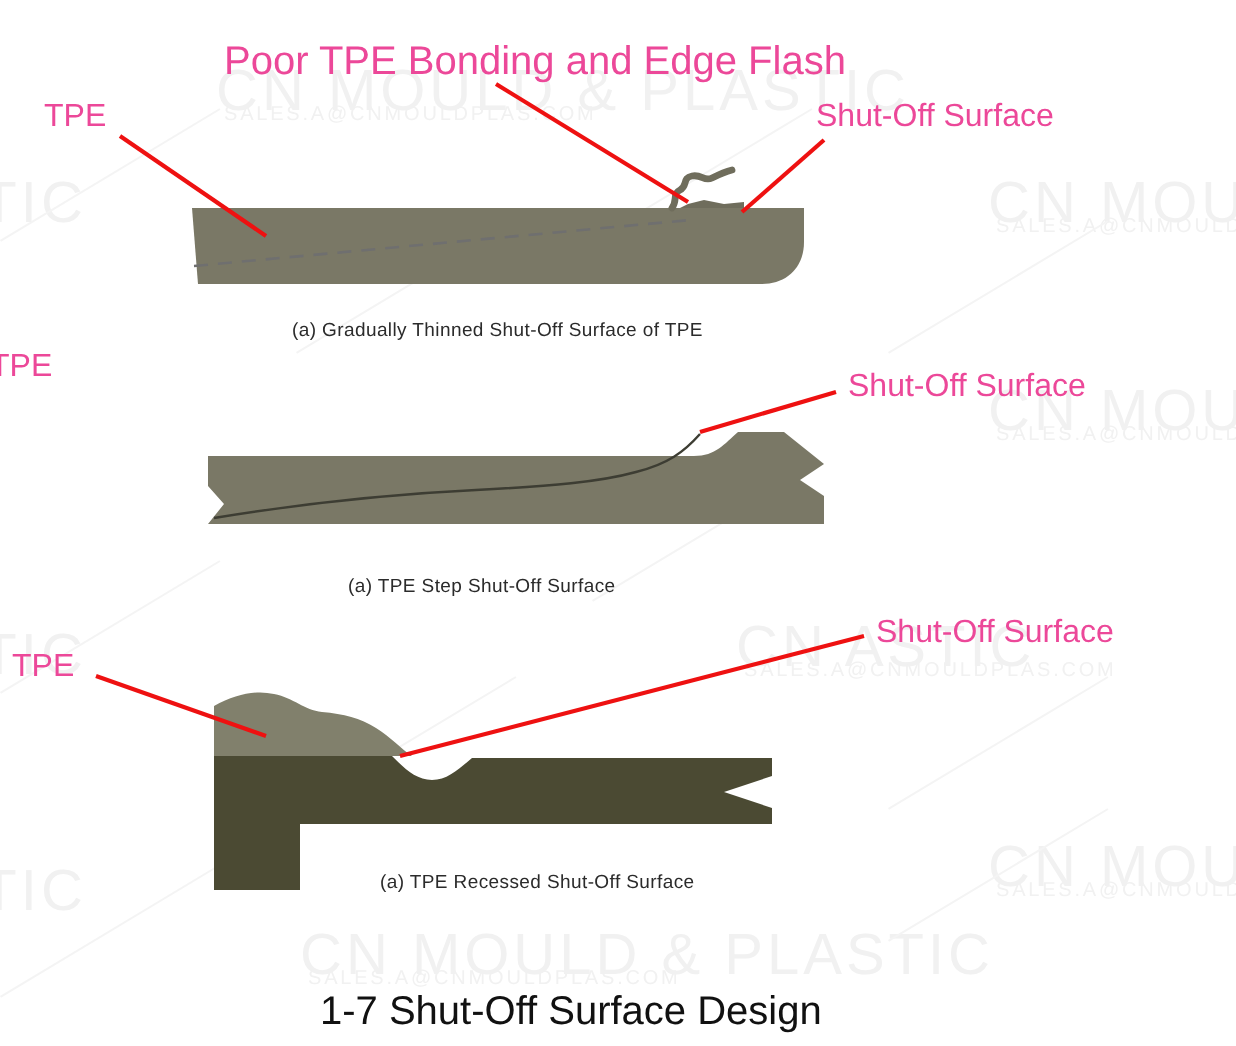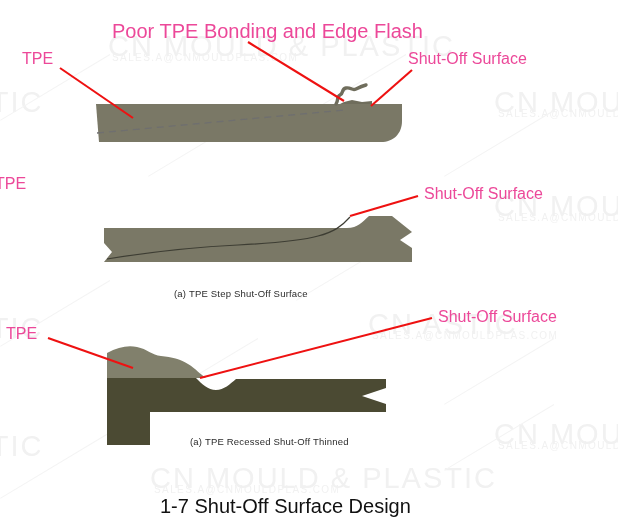--- a/index.html
+++ b/index.html
@@ -156,24 +156,25 @@
                Z" fill="#4b4a33"></path>
 
       <line x1="48" y1="338" x2="133" y2="368" stroke="#ee1111" stroke-width="2.1"></line>
       <line x1="432" y1="318" x2="200" y2="378" stroke="#ee1111" stroke-width="2.1"></line>
     </g>
   </svg>
 
   <div class="lbl head" style="left:112px; top:20px;">Poor TPE Bonding and Edge Flash</div>
   <div class="lbl side" style="left:22px;  top:50px;">TPE</div>
   <div class="lbl side" style="left:408px; top:50px;">Shut-Off Surface</div>
+  <div class="lbl caption" style="left:146px; top:160px;">(a)  Gradually Thinned Shut-Off Surface of TPE</div>
 
   <div class="lbl side" style="left:-5px;  top:175px;">TPE</div>
   <div class="lbl side" style="left:424px; top:185px;">Shut-Off Surface</div>
   <div class="lbl caption" style="left:174px; top:288px;">(a)  TPE Step Shut-Off Surface</div>
 
   <div class="lbl side" style="left:6px;   top:325px;">TPE</div>
   <div class="lbl side" style="left:438px; top:308px;">Shut-Off Surface</div>
-  <div class="lbl caption" style="left:190px; top:436px;">(a)  TPE Recessed Shut-Off Thinned</div>
+  <div class="lbl caption" style="left:190px; top:436px;">(a)  TPE Recessed Shut-Off Surface</div>
 
   <div class="lbl title" style="left:160px; top:495px;">1-7    Shut-Off Surface Design</div>
 
 </div>
 
 </body></html>

